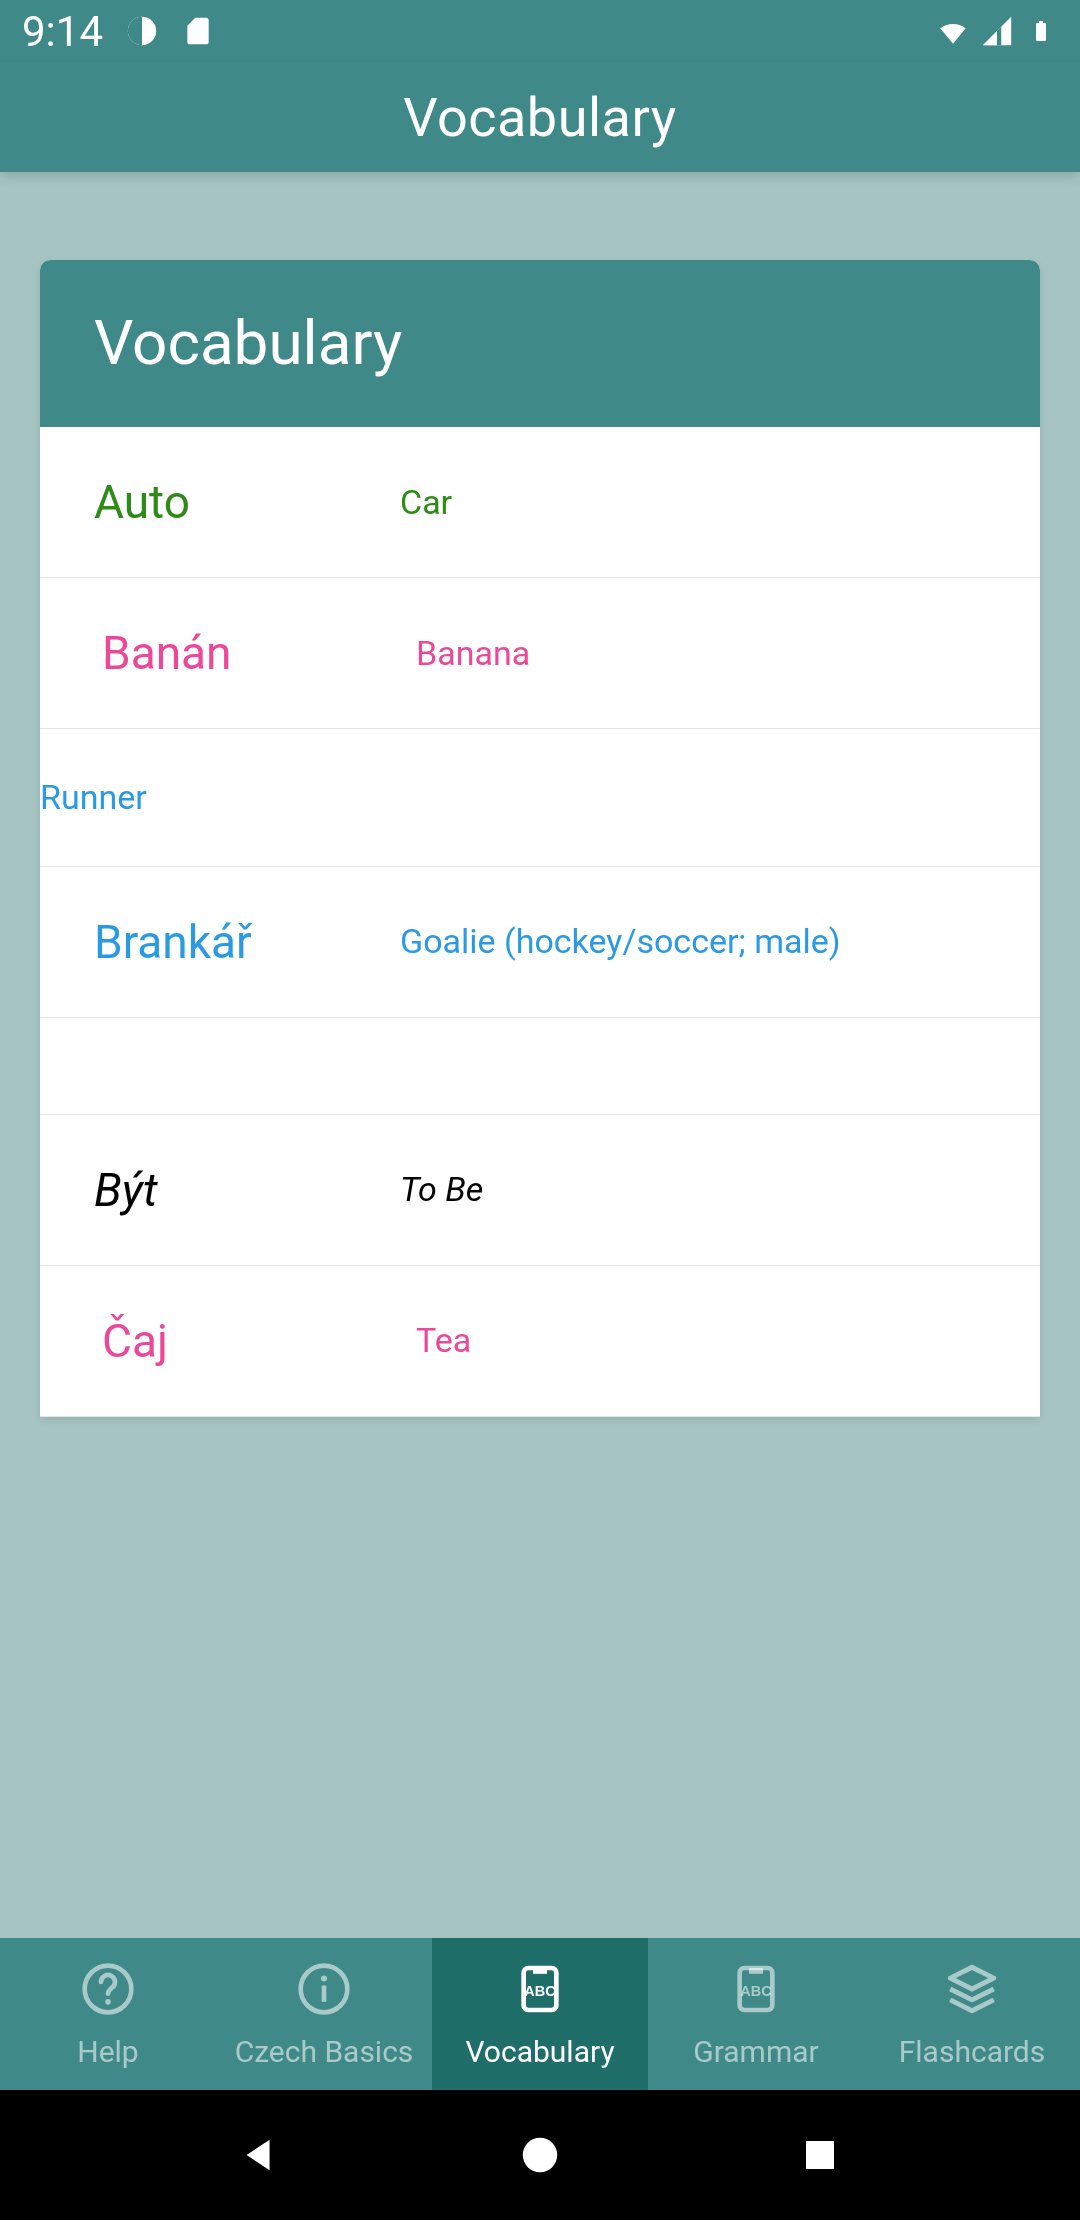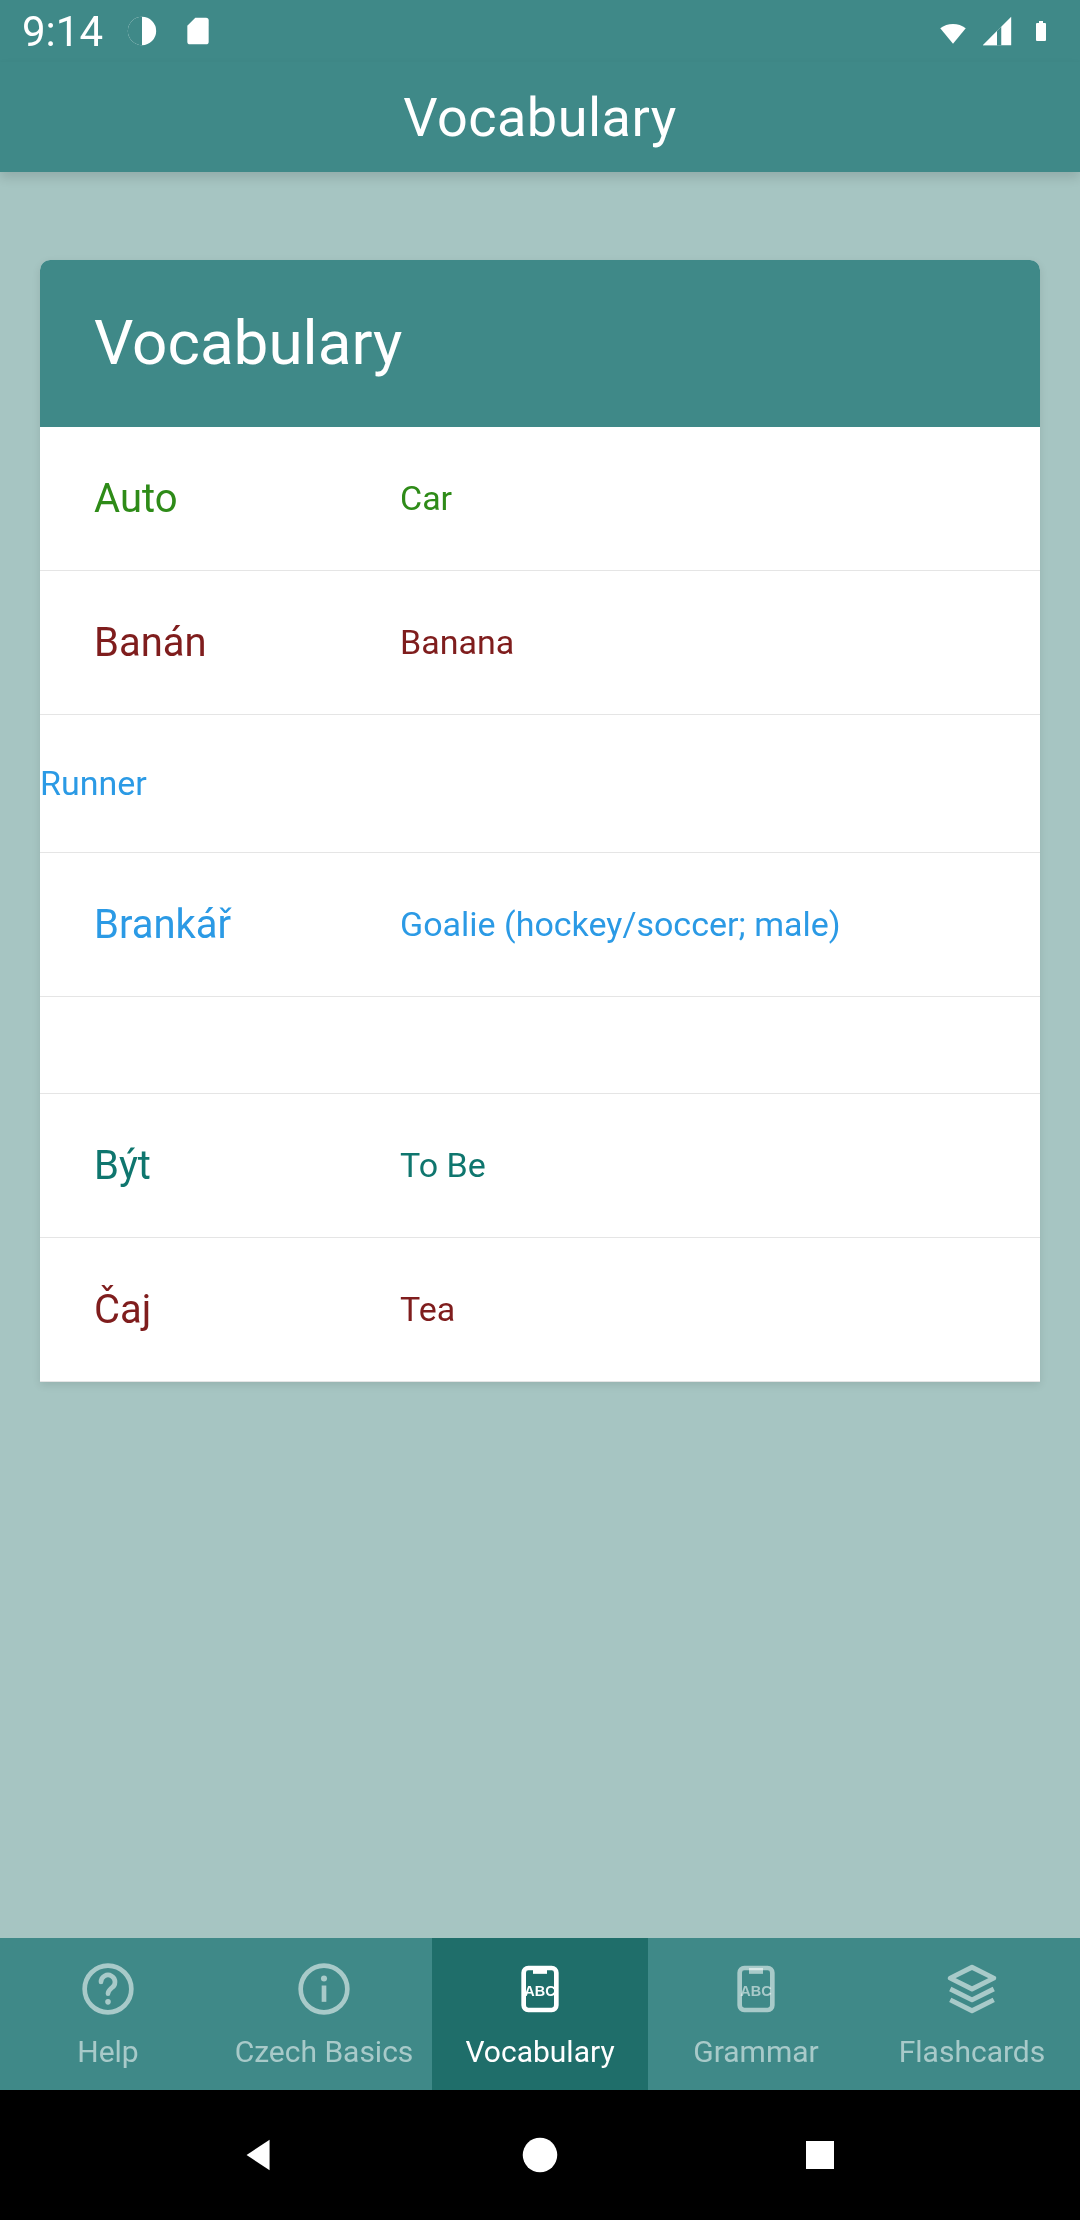--- a/index.html
+++ b/index.html
@@ -64,34 +64,34 @@
   .row {
     display: flex;
     align-items: center;
     border-bottom: 1px solid #e5e5e5;
     padding: 48px 0;
   }
   .col-src {
     width: 360px;
     padding-left: 54px;
     padding-right: 12px;
-    font-size: 40px;
+    font-size: 46px;
   }
   .col-trg {
     flex: 1;
     padding-left: 0;
     padding-right: 58px;
     font-size: 34px;
     line-height: 1.2;
   }
   .c-green  { color: #2e8b18; }
-  .c-blue   { color: #7f1d1d; }
+  .c-blue   { color: #ec4899; margin-left: 8px; }
   .c-sky    { color: #2b9ae5; }
   .c-red    { color: #c21a0f; }
-  .c-black  { color: #0f766e; }
+  .c-black  { color: #000000; font-style: italic; }
 
   
   .bottom-nav {
     width: 100%;
     height: 152px;
     background: #3f8988;
     display: flex;
     position: relative;
   }
   .nav-item {

